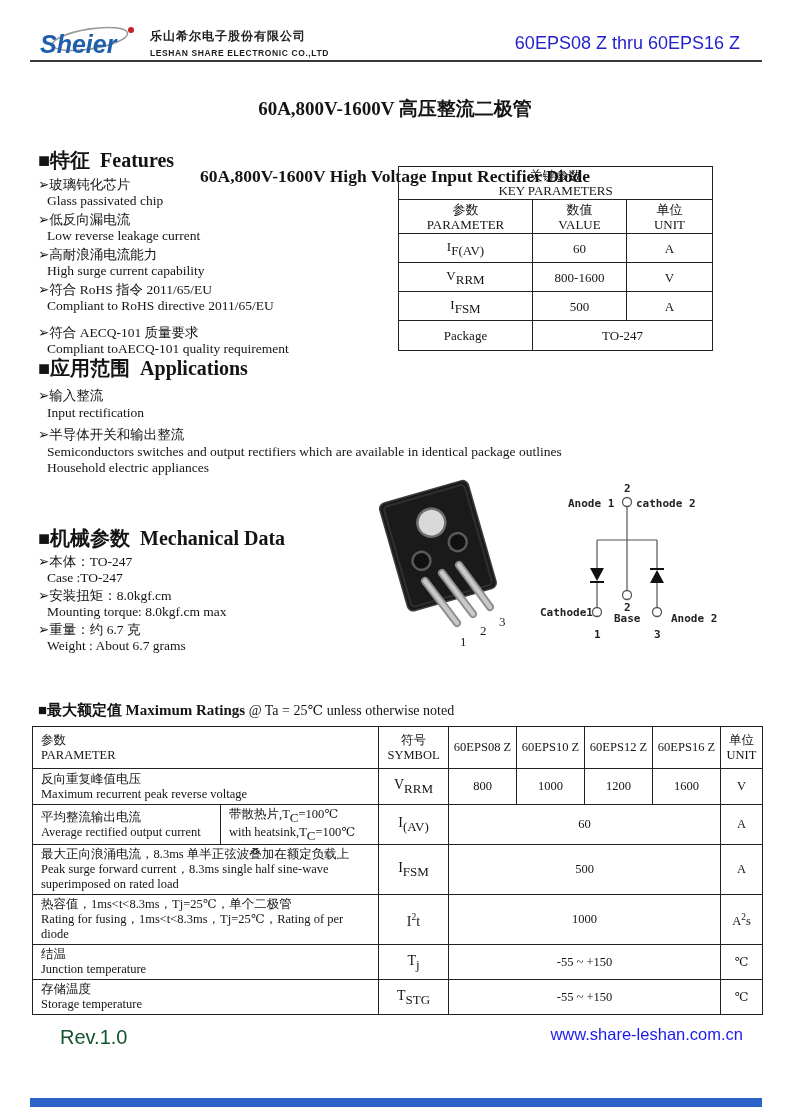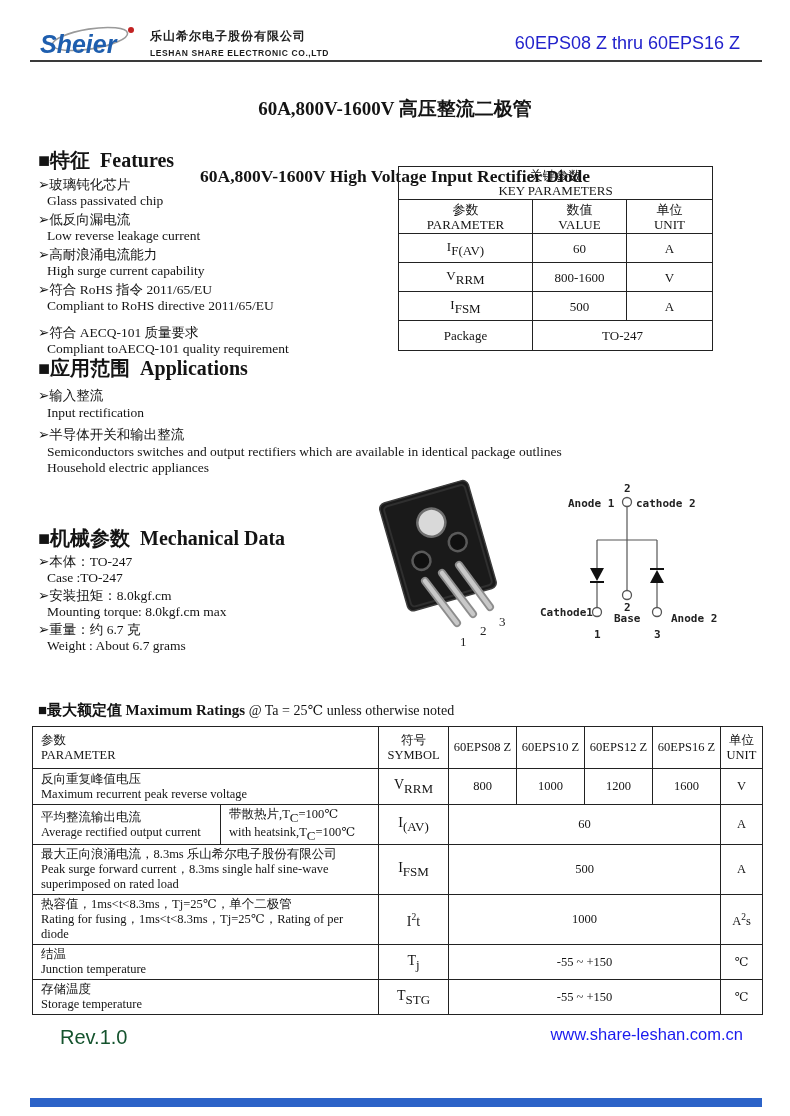--- a/index.html
+++ b/index.html
@@ -313,21 +313,21 @@
       <div><span>带散热片,T</span><sub>C</sub><span>=100℃</span></div>
       <div><span>with heatsink,T</span><sub>C</sub><span>=100℃</span></div>
     </td>
     <td class="sym"><span>I</span><sub>(AV)</sub></td>
     <td colspan="4">60</td>
     <td>A</td>
   </tr>
 
   <tr style="height:46px">
     <td colspan="2" class="l">
-      <div>最大正向浪涌电流，8.3ms 乐山希尔电子股份有限公司</div>
+      <div>最大正向浪涌电流，8.3ms 单半正弦波叠加在额定负载上</div>
       <div>Peak surge forward current，8.3ms single half sine-wave</div>
       <div>superimposed on rated load</div>
     </td>
     <td class="sym"><span>I</span><sub>FSM</sub></td>
     <td colspan="4">500</td>
     <td>A</td>
   </tr>
 
   <tr style="height:31px">
     <td colspan="2" class="l">

